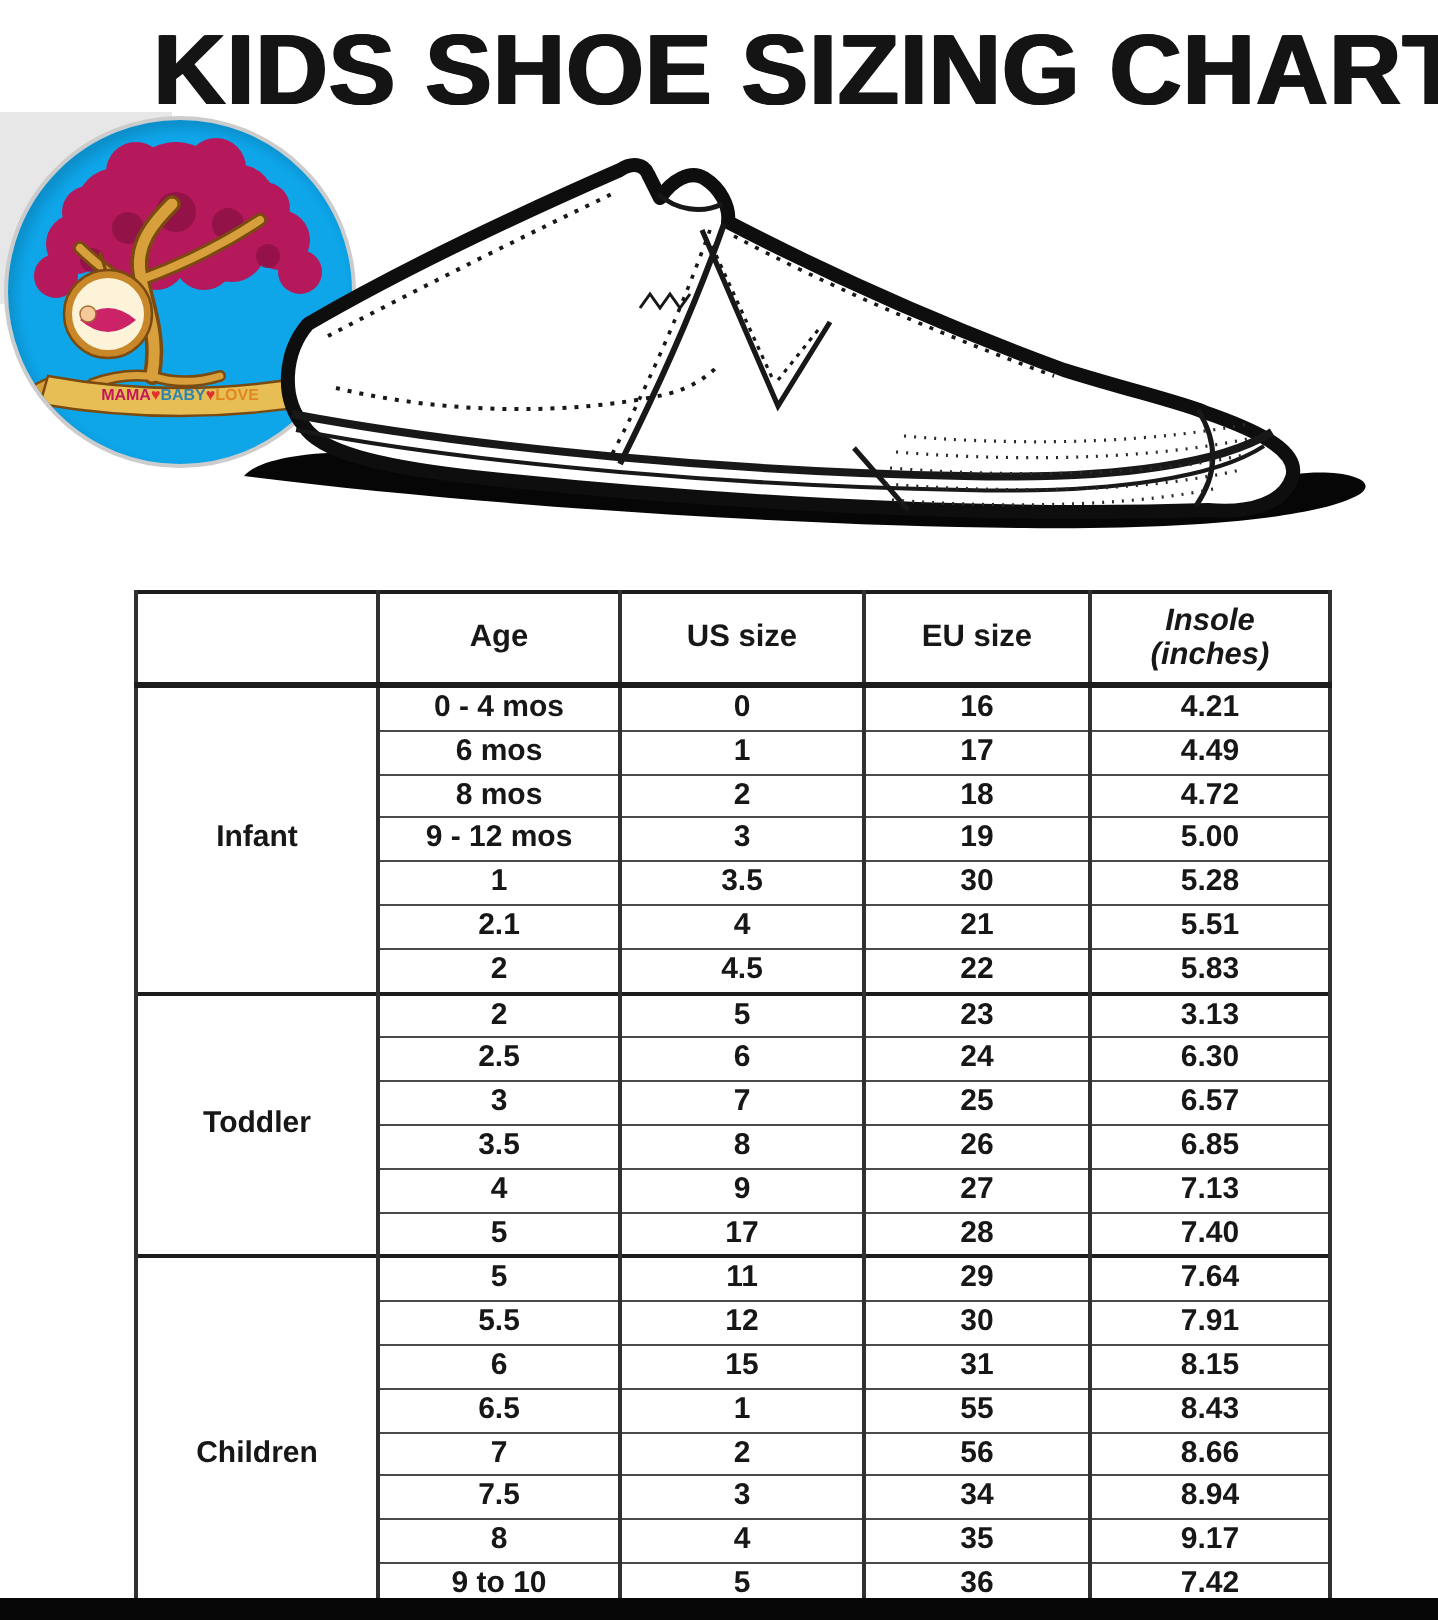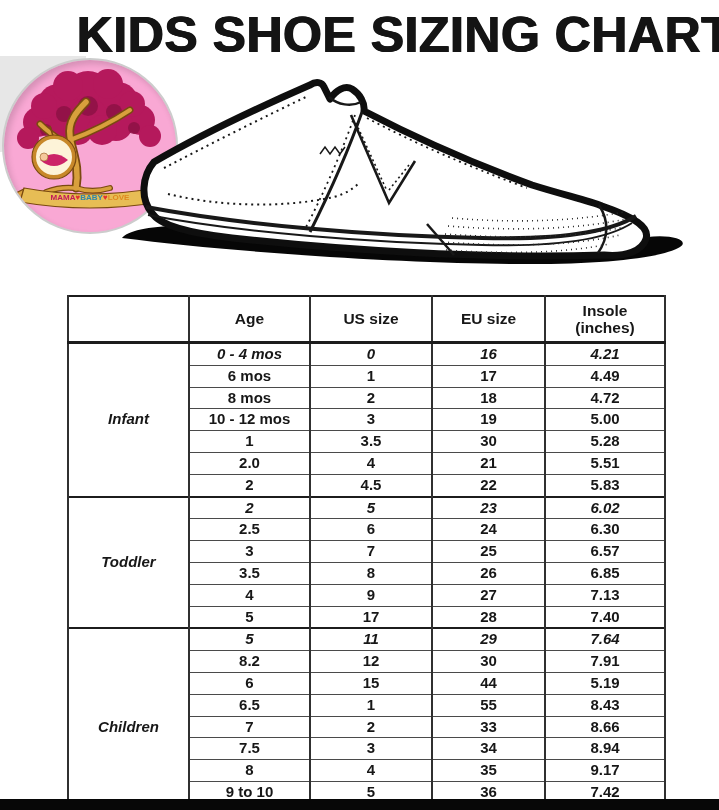--- a/index.html
+++ b/index.html
@@ -5,37 +5,37 @@
   html,body{margin:0;padding:0;background:#fff;}
   .page{position:relative;width:719px;height:810px;background:#ffffff;overflow:hidden;
         font-family:"Liberation Sans",sans-serif;color:#141414;}
   .title{position:absolute;left:0;top:6px;width:100%;margin:0;text-align:center;
          font-size:50px;font-weight:bold;letter-spacing:.5px;color:#141414;
          text-shadow:.7px 0 0 #141414,-.7px 0 0 #141414;padding-left:45px;}
   
   .logo{position:absolute;left:2px;top:58px;width:176px;height:176px;}
   .logo-corner{position:absolute;left:-2px;top:-2px;width:86px;height:96px;
                background:#e7e7e7;border-bottom-right-radius:90px;}
-  .logo-circle{position:absolute;left:0;top:0;width:172px;height:172px;background:#f9a8d4;
+  .logo-circle{position:absolute;left:0;top:0;width:172px;height:172px;background:#0ea5e9;
                border-radius:50%;border:2px solid #cccccc;
                box-shadow:inset 3px 4px 6px rgba(0,0,0,.14);overflow:hidden;}
   .logo-circle svg{position:absolute;left:0;top:0;}
   
   .shoe{position:absolute;left:112px;top:66px;width:584px;height:216px;}
   
   .size-table{position:absolute;left:67px;top:295px;width:597px;border-collapse:collapse;
               table-layout:fixed;background:#fff;border:2.5px solid #1c1c1c;}
   .size-table th,.size-table td{border:1px solid #4a4a4a;border-left:2px solid #303030;
               border-right:2px solid #303030;text-align:center;vertical-align:middle;
               font-weight:bold;color:#171717;padding:0;line-height:1.12;}
   .size-table thead th{height:44px;font-size:15.5px;border-bottom:3px solid #1c1c1c;}
   .size-table tbody td{height:20.8px;font-size:15px;}
-  .hdr-insole{display:inline-block;max-width:72px;white-space:normal;}
+  .hdr-insole{display:inline-block;max-width:72px;white-space:normal;font-style:italic;}
   .group-cell{font-size:15.5px;}
-  .group-start td{border-top:2.5px solid #1c1c1c;font-style:italic;}
+  .group-start td{border-top:2.5px solid #1c1c1c;}
   .bottom-bar{position:absolute;left:0;top:799px;width:719px;height:11px;background:#070707;}
 </style>
 </head>
 <body>
 
 <div class="page">
 
   <h1 class="title">KIDS SHOE SIZING CHART</h1>
 
   <div class="logo">
@@ -172,49 +172,49 @@
           <td>17</td>
           <td>4.49</td>
         </tr>
         <tr>
           <td>8 mos</td>
           <td>2</td>
           <td>18</td>
           <td>4.72</td>
         </tr>
         <tr>
-          <td>10 - 12 mos</td>
+          <td>9 - 12 mos</td>
           <td>3</td>
           <td>19</td>
           <td>5.00</td>
         </tr>
         <tr>
           <td>1</td>
           <td>3.5</td>
           <td>30</td>
           <td>5.28</td>
         </tr>
         <tr>
-          <td>2.0</td>
+          <td>2.1</td>
           <td>4</td>
           <td>21</td>
           <td>5.51</td>
         </tr>
         <tr>
           <td>2</td>
           <td>4.5</td>
           <td>22</td>
           <td>5.83</td>
         </tr>
         <tr class="group-start">
           <td rowspan="6" class="group-cell">Toddler</td>
           <td>2</td>
           <td>5</td>
           <td>23</td>
-          <td>6.02</td>
+          <td>3.13</td>
         </tr>
         <tr>
           <td>2.5</td>
           <td>6</td>
           <td>24</td>
           <td>6.30</td>
         </tr>
         <tr>
           <td>3</td>
           <td>7</td>
@@ -240,41 +240,41 @@
           <td>7.40</td>
         </tr>
         <tr class="group-start">
           <td rowspan="9" class="group-cell">Children</td>
           <td>5</td>
           <td>11</td>
           <td>29</td>
           <td>7.64</td>
         </tr>
         <tr>
-          <td>8.2</td>
+          <td>5.5</td>
           <td>12</td>
           <td>30</td>
           <td>7.91</td>
         </tr>
         <tr>
           <td>6</td>
           <td>15</td>
-          <td>44</td>
-          <td>5.19</td>
+          <td>31</td>
+          <td>8.15</td>
         </tr>
         <tr>
           <td>6.5</td>
           <td>1</td>
           <td>55</td>
           <td>8.43</td>
         </tr>
         <tr>
           <td>7</td>
           <td>2</td>
-          <td>33</td>
+          <td>56</td>
           <td>8.66</td>
         </tr>
         <tr>
           <td>7.5</td>
           <td>3</td>
           <td>34</td>
           <td>8.94</td>
         </tr>
         <tr>
           <td>8</td>

